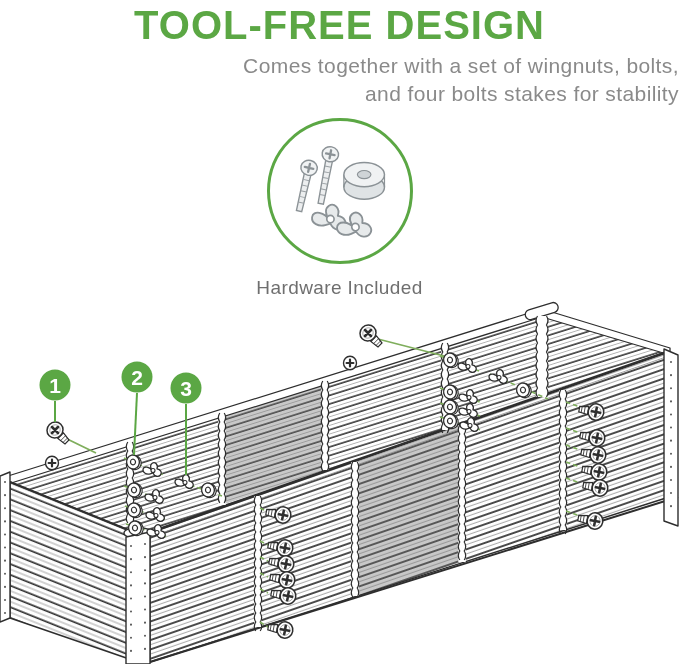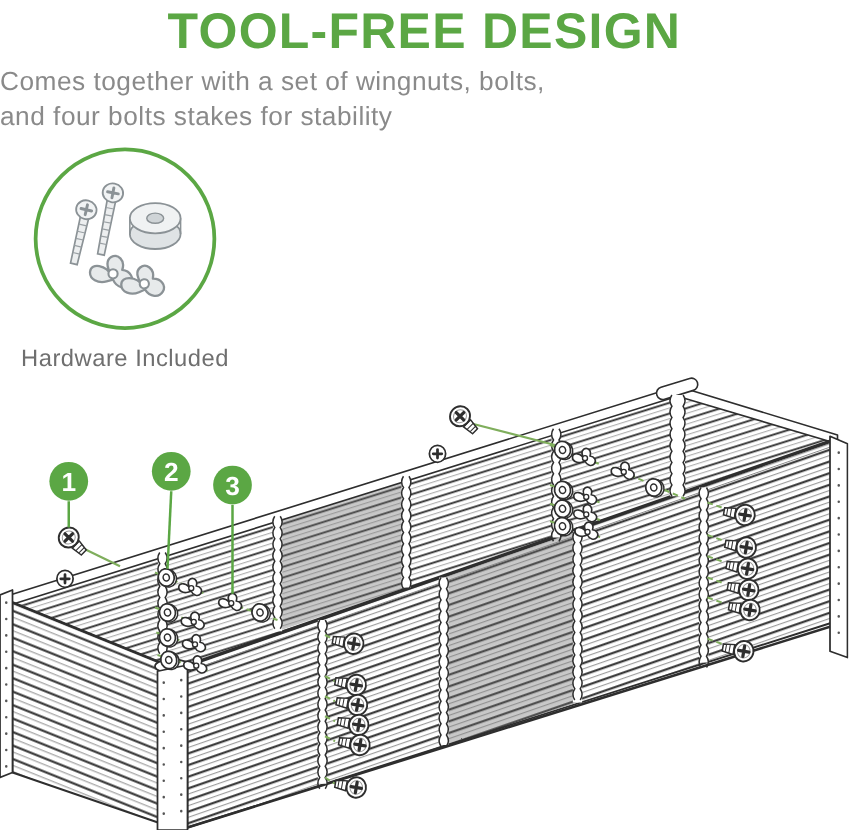--- a/index.html
+++ b/index.html
@@ -1,23 +1,23 @@
 <!DOCTYPE html>
 <html style="--green: #5BA744; --sub: #8A8A8A; --lbl: #6F6F6F;"><head>
 <meta charset="utf-8">
 <style>
   :root{ --green:#5BA744; --sub:#8A8A8A; --lbl:#6F6F6F; }
   html,body{margin:0;padding:0;background:#fff;}
   .page{position:relative;width:679px;height:664px;overflow:hidden;background:#fff;
         font-family:"Liberation Sans",sans-serif;}
   .title{margin:0;padding-top:3px;text-align:center;color:var(--green);
          font-size:40px;line-height:44px;font-weight:bold;letter-spacing:1px;}
-  .subtitle{margin:5px 0 0 0;text-align:left;color:var(--sub);
+  .subtitle{margin:5px 0 0 0;text-align:right;color:var(--sub);
             font-size:21px;line-height:28px;font-weight:normal;letter-spacing:.4px;}
-  .features{margin-top:10px;display:flex;justify-content:center;gap:96px;flex-direction:column;}
+  .features{margin-top:10px;display:flex;justify-content:center;gap:96px;}
   .feature{display:flex;flex-direction:column;align-items:center;width:200px;}
   .circle{width:140px;height:140px;border:3px solid var(--green);border-radius:50%;
           display:flex;align-items:center;justify-content:center;background:#fff;}
   .feature-label{margin-top:13px;color:var(--lbl);font-size:19px;letter-spacing:.4px;text-align:center;}
   #diagram{position:absolute;left:0;top:300px;}
 </style>
 </head>
 <body>
 
 <div class="page">

